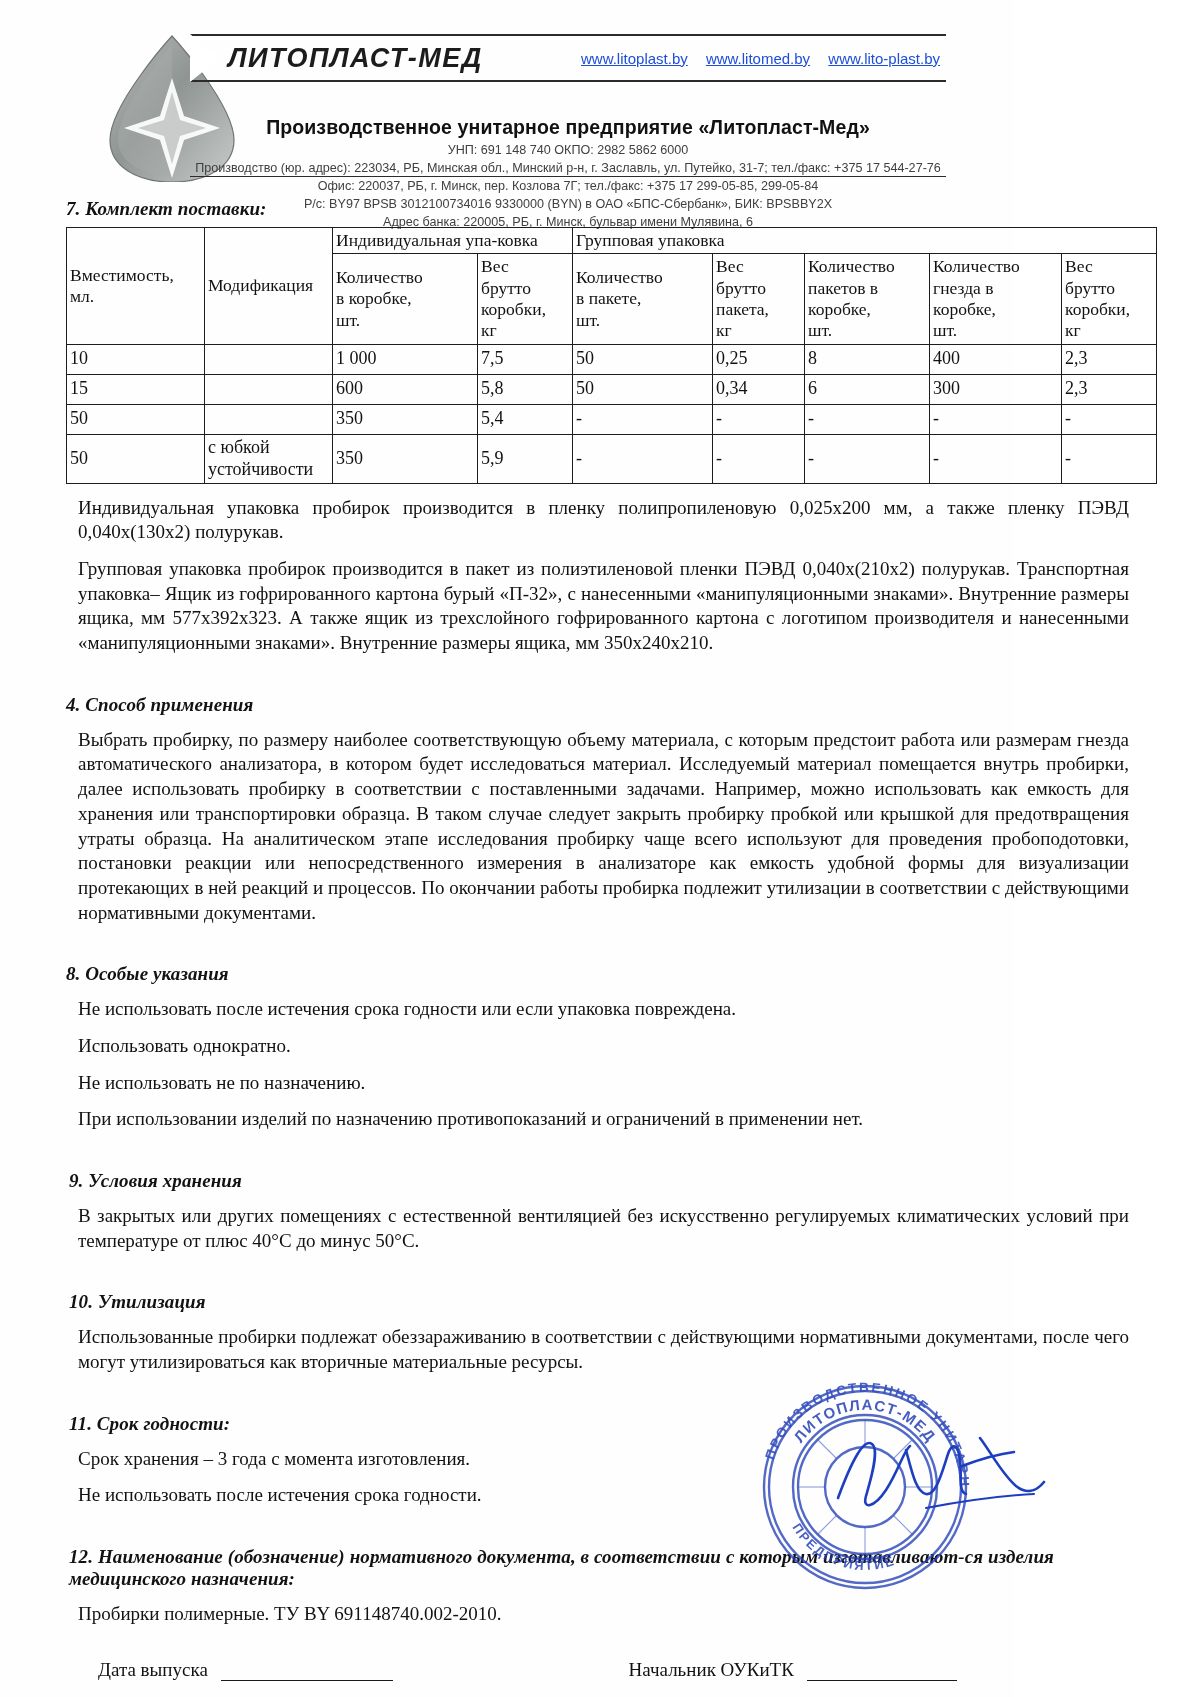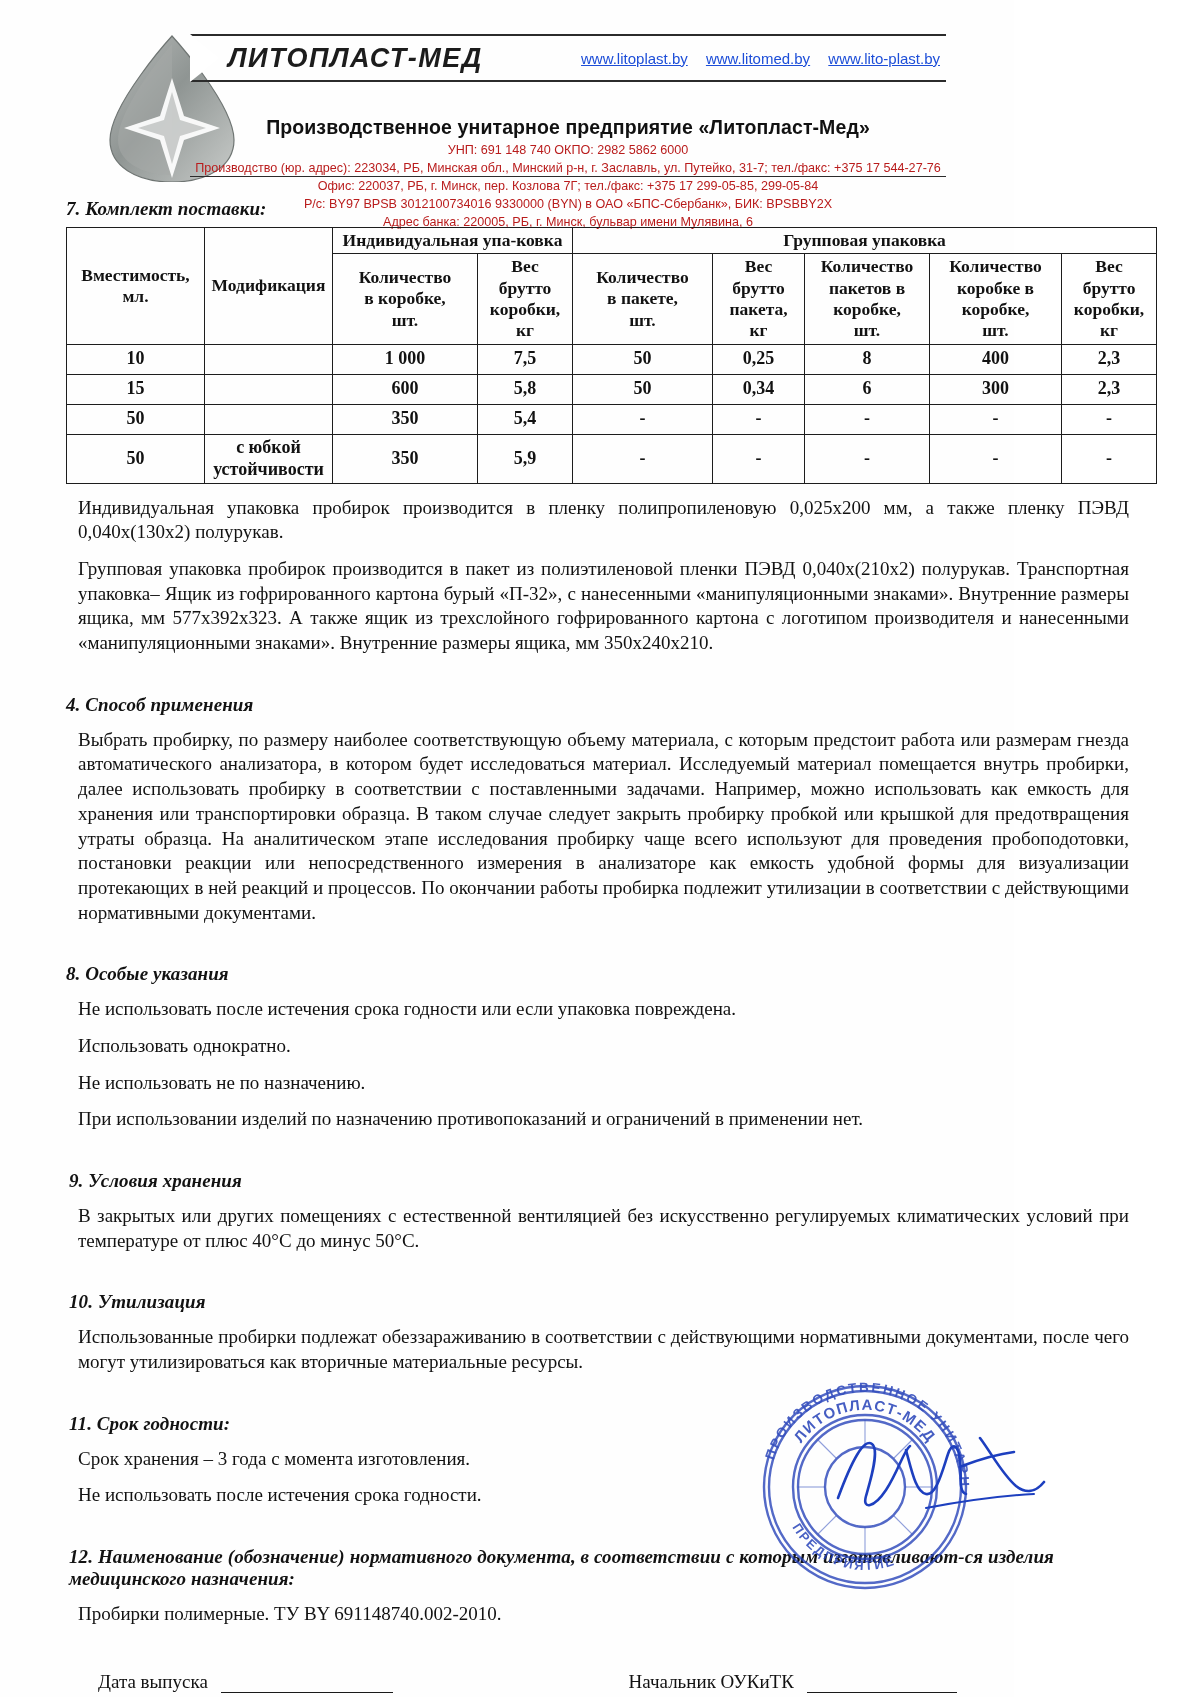--- a/index.html
+++ b/index.html
@@ -97,21 +97,21 @@
     font-size: 19.5px;
     font-weight: bold;
     letter-spacing: 0.1px;
     margin-bottom: 3px;
     color: #111;
     margin-top: 28px;
   }
   .company-line {
     font-size: 12.6px;
     line-height: 1.42;
-    color: #b91c1c;
+    color: #404040;
     white-space: nowrap;
   }
   .lh-rule {
     position: absolute;
     left: 190px;
     right: 68px;
     top: 176px;
     border-bottom: 1.5px solid #2b2b2b;
   }
 
@@ -145,44 +145,44 @@
   
   table.spec {
     border-collapse: collapse;
     width: 995px;
     margin: 4px 0 8px 0;
     font-size: 17.5px;
     table-layout: fixed;
   }
   table.spec th, table.spec td {
     border: 1.4px solid #1d1d1d;
-    text-align: center;
+    text-align: left;
     vertical-align: middle;
     padding: 2px 3px;
     line-height: 1.22;
-    font-weight: bold;
+    font-weight: normal;
   }
   table.spec th { font-size: 17.5px; }
   table.spec td { font-size: 18px; height: 25px; }
   .col-a { width: 138px; }
   .col-b { width: 128px; }
   .col-c { width: 145px; }
   .col-d { width: 95px; }
   .col-e { width: 140px; }
   .col-f { width: 92px; }
   .col-g { width: 125px; }
   .col-h { width: 132px; }
 
   
   .sign-row {
     position: relative;
     display: flex;
     align-items: flex-end;
     font-size: 19px;
-    margin-top: 44px;
+    margin-top: 32px;
   }
   .sign-left { padding-left: 32px; white-space: nowrap; }
   .sign-right { margin-left: 236px; white-space: nowrap; }
   .sign-line {
     display: inline-block;
     border-bottom: 1.6px solid #1a1a1a;
     width: 172px;
     margin-left: 8px;
     vertical-align: bottom;
     height: 1px;
@@ -303,21 +303,21 @@
             <div>кг</div>
           </th>
           <th>
             <div>Количество</div>
             <div>пакетов в</div>
             <div>коробке,</div>
             <div>шт.</div>
           </th>
           <th>
             <div>Количество</div>
-            <div>коробке в</div>
+            <div>гнезда в</div>
             <div>коробке,</div>
             <div>шт.</div>
           </th>
           <th>
             <div>Вес</div>
             <div>брутто</div>
             <div>коробки,</div>
             <div>кг</div>
           </th>
         </tr>

